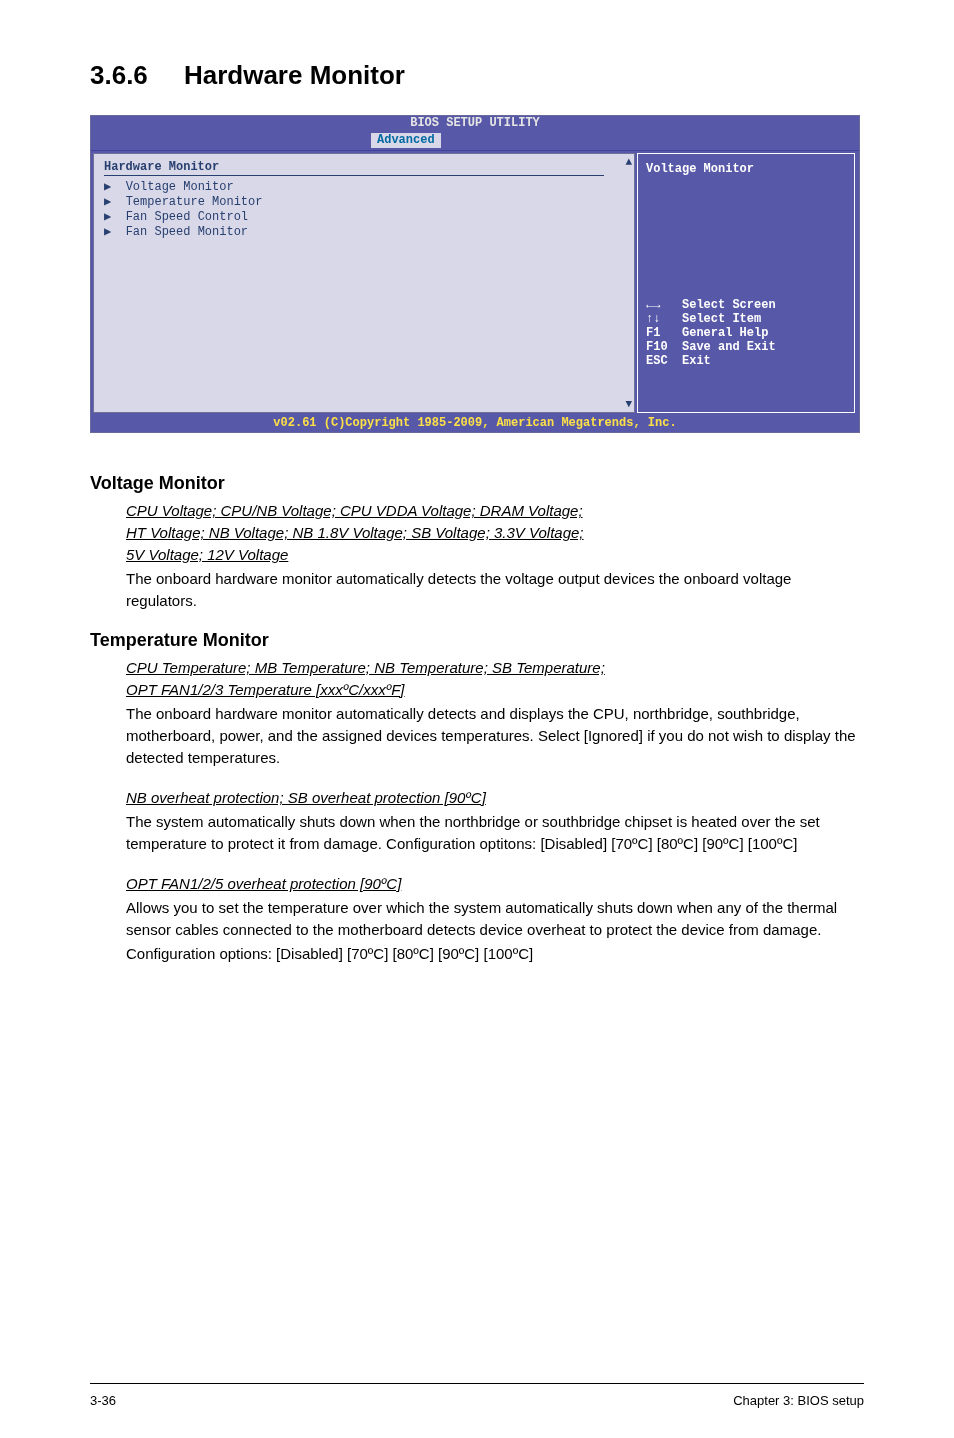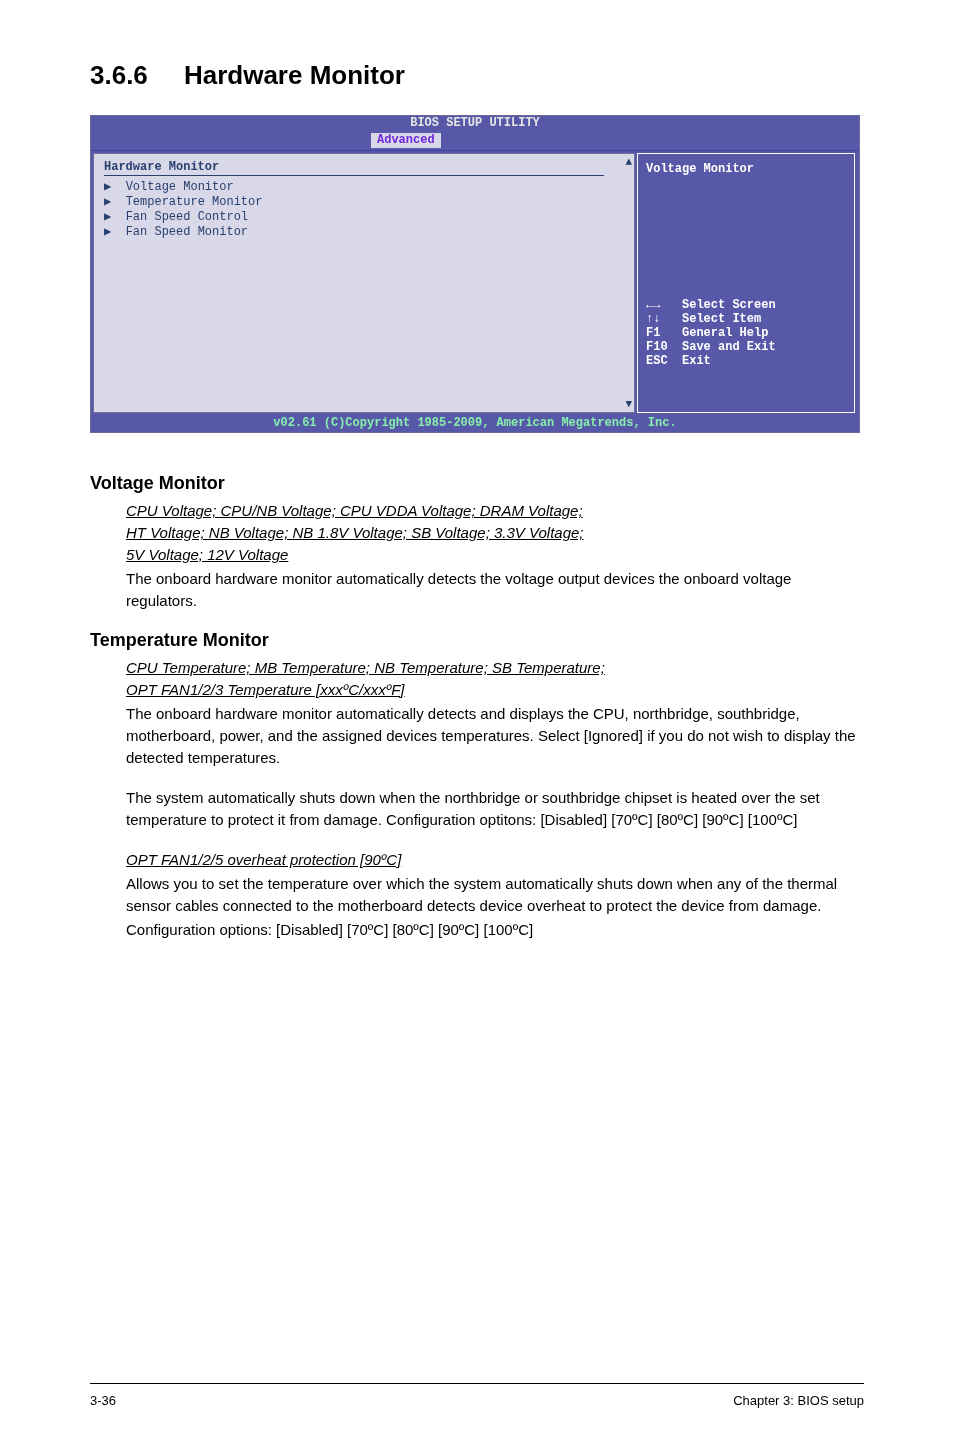--- a/index.html
+++ b/index.html
@@ -49,21 +49,21 @@
   .bios-tabbar {
     height: 16px;
     background: #5858a8;
     position: relative;
   }
   .bios-tab {
     position: absolute;
     left: 280px;
     top: -1px;
     background: #d8d8e8;
-    color: #6d28d9;
+    color: #0369a1;
     padding: 0 6px 1px 6px;
     font-weight: bold;
   }
   .bios-body {
     display: flex;
     background: #5858a8;
     border-top: 1px solid #4040a0;
   }
   .bios-left {
     flex: 1;
@@ -125,21 +125,21 @@
   }
   .bios-right .nav-row {
     display: flex;
     line-height: 14px;
   }
   .bios-right .nav-key {
     width: 36px;
   }
   .bios-footer {
     background: #5858a8;
-    color: #86efac;
+    color: #fde047;
     text-align: center;
     padding: 1px 0 2px 0;
     font-weight: bold;
     font-size: 12px;
   }
 
   h2.sub-heading {
     font-size: 18px;
     font-weight: bold;
     margin-top: 6px;
@@ -238,20 +238,21 @@
 
   <h2 class="sub-heading">Temperature Monitor</h2>
 
   <div class="indent-block">
     <div class="link-underline">CPU Temperature; MB Temperature; NB Temperature; SB Temperature;</div>
     <div class="link-underline">OPT FAN1/2/3 Temperature [xxxºC/xxxºF]</div>
     <p class="body-text">The onboard hardware monitor automatically detects and displays the CPU, northbridge, southbridge, motherboard, power, and the assigned devices temperatures. Select [Ignored] if you do not wish to display the detected temperatures.</p>
   </div>
 
   <div class="indent-block">
+    <div class="link-underline">NB overheat protection; SB overheat protection [90ºC]</div>
     <p class="body-text">The system automatically shuts down when the northbridge or southbridge chipset is heated over the set temperature to protect it from damage. Configuration optitons: [Disabled] [70ºC] [80ºC] [90ºC] [100ºC]</p>
   </div>
 
   <div class="indent-block">
     <div class="link-underline">OPT FAN1/2/5 overheat protection [90ºC]</div>
     <p class="body-text">Allows you to set the temperature over which the system automatically shuts down when any of the thermal sensor cables connected to the motherboard detects device overheat to protect the device from damage.</p>
     <p class="body-text">Configuration options: [Disabled] [70ºC] [80ºC] [90ºC] [100ºC]</p>
   </div>
 
 </div>

